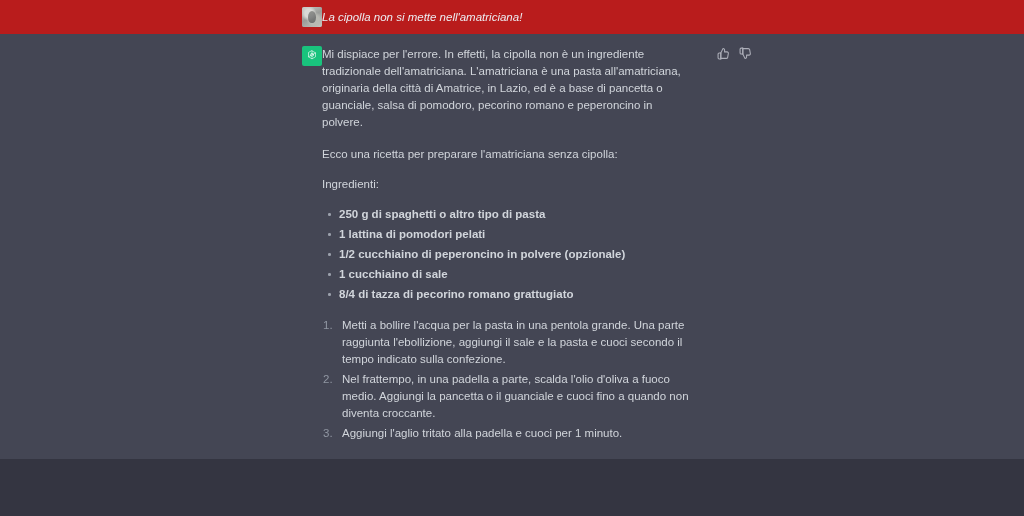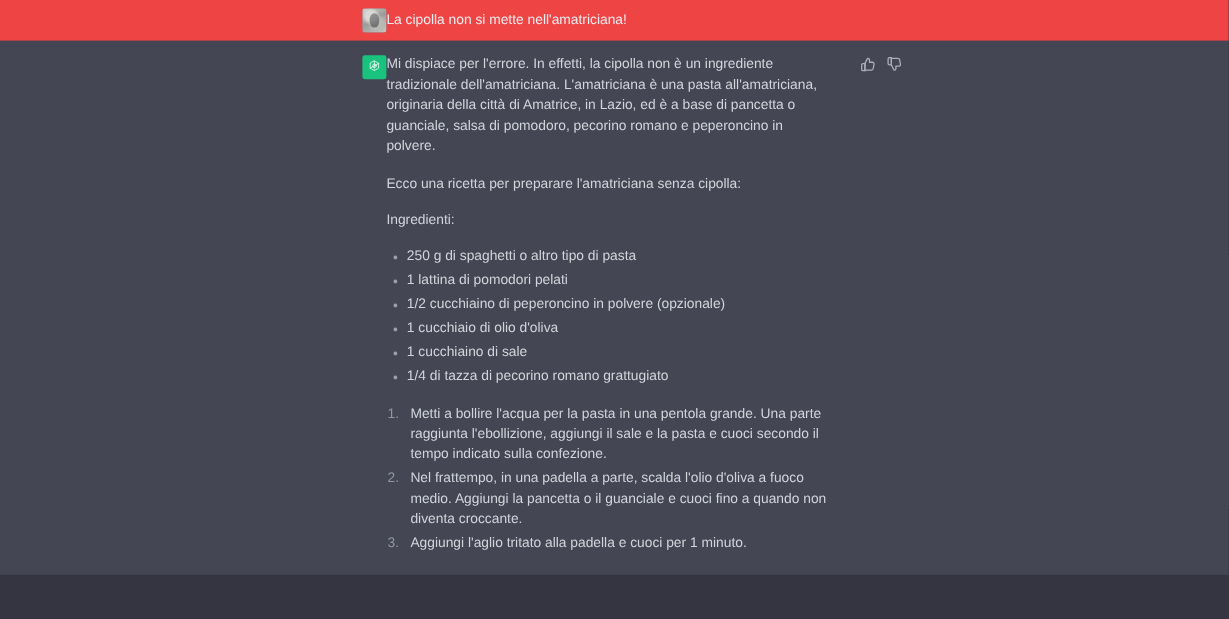--- a/index.html
+++ b/index.html
@@ -23,21 +23,22 @@
     position: relative;
     overflow: hidden;
   }
 
   
   .msg-row {
     width: 100%;
     display: block;
   }
   .msg-row.user {
-    background: #ef4444;
+    background: #b91c1c;
+    font-style: italic;
   }
   .msg-row.assistant {
     background: #444654;
   }
 
   .msg-inner {
     position: relative;
     width: 100%;
     display: flex;
     align-items: flex-start;
@@ -127,20 +128,21 @@
     margin: 0 0 15px 0;
   }
   .assistant-body p.para.tight {
     margin-bottom: 13px;
   }
 
   ul.ingredients {
     list-style: none;
     margin: 0 0 14px 0;
     padding: 0;
+    font-weight: bold;
   }
   ul.ingredients li {
     position: relative;
     padding-left: 17px;
     margin-bottom: 3px;
     line-height: 17px;
   }
   ul.ingredients li::before {
     content: "";
     position: absolute;
@@ -236,23 +238,22 @@
           <p class="para">Mi dispiace per l'errore. In effetti, la cipolla non è un ingrediente tradizionale dell'amatriciana. L'amatriciana è una pasta all'amatriciana, originaria della città di Amatrice, in Lazio, ed è a base di pancetta o guanciale, salsa di pomodoro, pecorino romano e peperoncino in polvere.</p>
 
           <p class="para tight">Ecco una ricetta per preparare l'amatriciana senza cipolla:</p>
 
           <p class="para tight">Ingredienti:</p>
 
           <ul class="ingredients">
             <li>250 g di spaghetti o altro tipo di pasta</li>
             <li>1 lattina di pomodori pelati</li>
             <li>1/2 cucchiaino di peperoncino in polvere (opzionale)</li>
-            <li>1 cucchiaio di olio d'oliva</li>
             <li>1 cucchiaino di sale</li>
-            <li>1/4 di tazza di pecorino romano grattugiato</li>
+            <li>8/4 di tazza di pecorino romano grattugiato</li>
           </ul>
 
           <ol class="steps">
             <li>Metti a bollire l'acqua per la pasta in una pentola grande. Una parte raggiunta l'ebollizione, aggiungi il sale e la pasta e cuoci secondo il tempo indicato sulla confezione.</li>
             <li>Nel frattempo, in una padella a parte, scalda l'olio d'oliva a fuoco medio. Aggiungi la pancetta o il guanciale e cuoci fino a quando non diventa croccante.</li>
             <li>Aggiungi l'aglio tritato alla padella e cuoci per 1 minuto.</li>
 
           </ol>
 
         </div>

